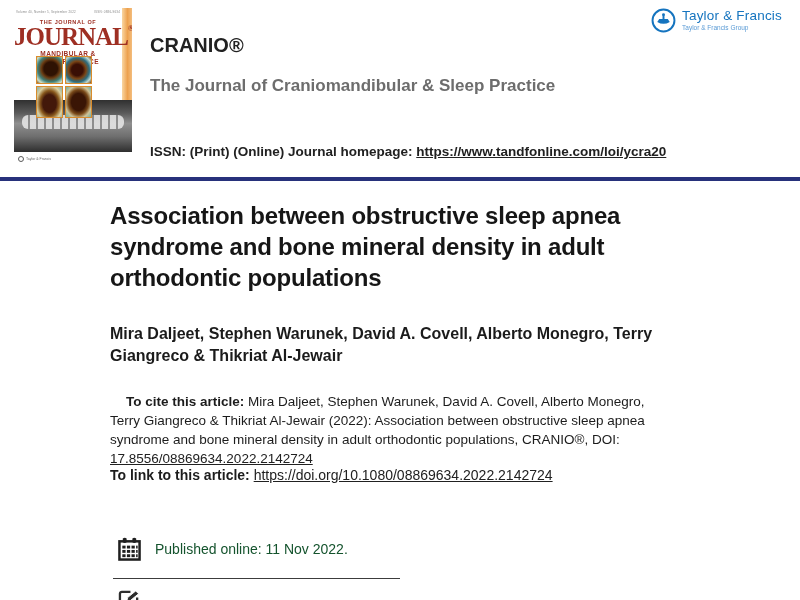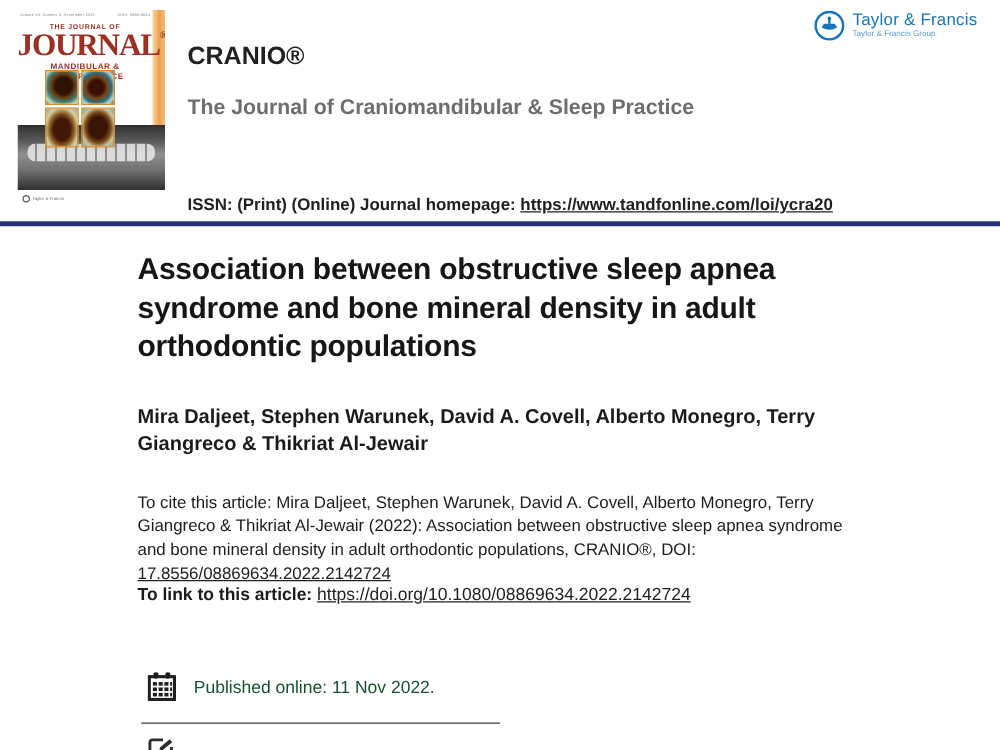--- a/index.html
+++ b/index.html
@@ -33,29 +33,29 @@
 
   
   .brand{right:18px;top:8px;display:flex;align-items:flex-start;gap:6px;}
   .brand-mark{width:25px;height:25px;flex:0 0 auto;}
   .brand-text .l1{font-size:13.5px;color:var(--brand-blue);letter-spacing:.2px;}
   .brand-text .l2{font-size:6.5px;color:var(--brand-blue-lt);margin-top:1px;}
 
   
   .jtitle{left:150px;top:34px;font-size:20px;font-weight:bold;color:#212121;}
   .jsub{left:150px;top:76px;font-size:17px;font-weight:bold;color:var(--gray);}
-  .issn-line{left:150px;top:156px;font-size:13.5px;font-weight:bold;color:#212121;}
+  .issn-line{left:150px;top:144px;font-size:13.5px;font-weight:bold;color:#212121;}
   a.doc-link{color:#212121;text-decoration:underline;cursor:pointer;}
   .navy-bar{left:0;top:177px;width:800px;height:4px;background:var(--navy);}
 
   
   .a-title{left:110px;top:200px;width:560px;font-size:24px;font-weight:bold;line-height:31px;color:#161616;letter-spacing:-.2px;}
   .a-authors{left:110px;top:323px;width:575px;font-size:16px;font-weight:bold;line-height:21.5px;color:#1b1b1b;}
   .a-cite{left:110px;top:392px;width:565px;font-size:13.5px;line-height:19px;color:#1c1c1c;}
-  .a-cite .lbl{font-weight:normal;}
+  .a-cite .lbl{font-weight:bold;margin-left:16px;}
   .a-link{left:110px;top:467px;font-size:14px;color:#1c1c1c;}
   .a-link .lbl{font-weight:bold;}
   .pub-row{left:118px;top:537px;display:flex;align-items:center;gap:14px;}
   .pub-row .txt{font-size:14px;color:#14532d;}
   .divider{left:113px;top:578px;width:287px;height:0;border-top:1.5px solid #3c3c3c;}
   .submit-icon{left:118px;top:589px;}
 </style>
 </head>
 <body>
 

